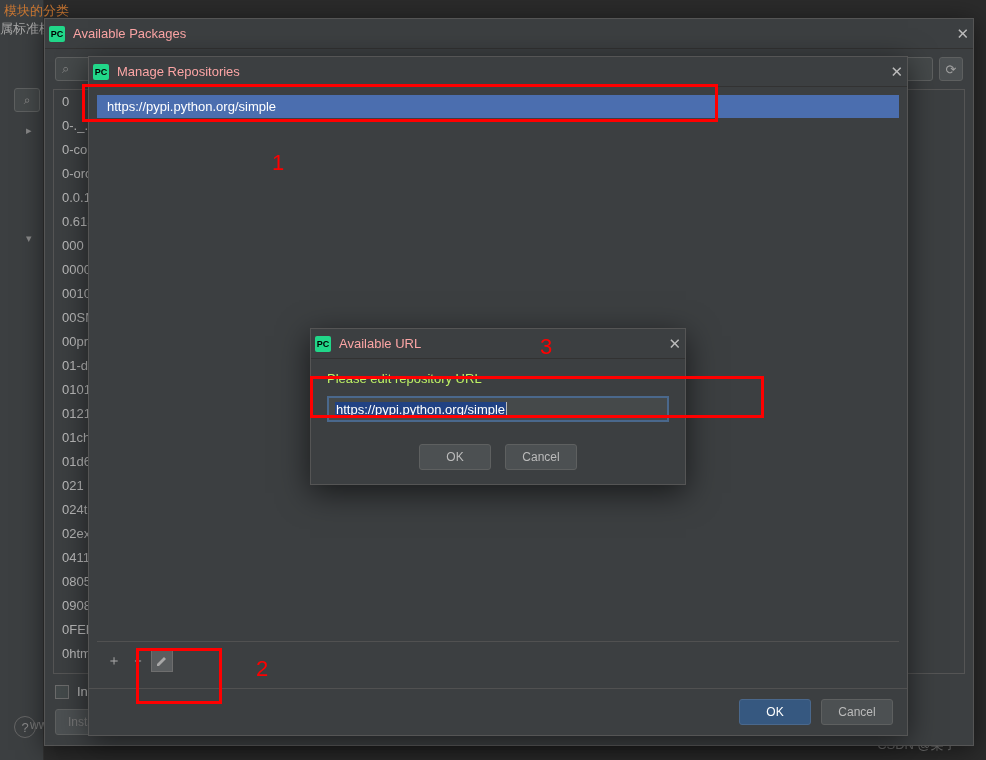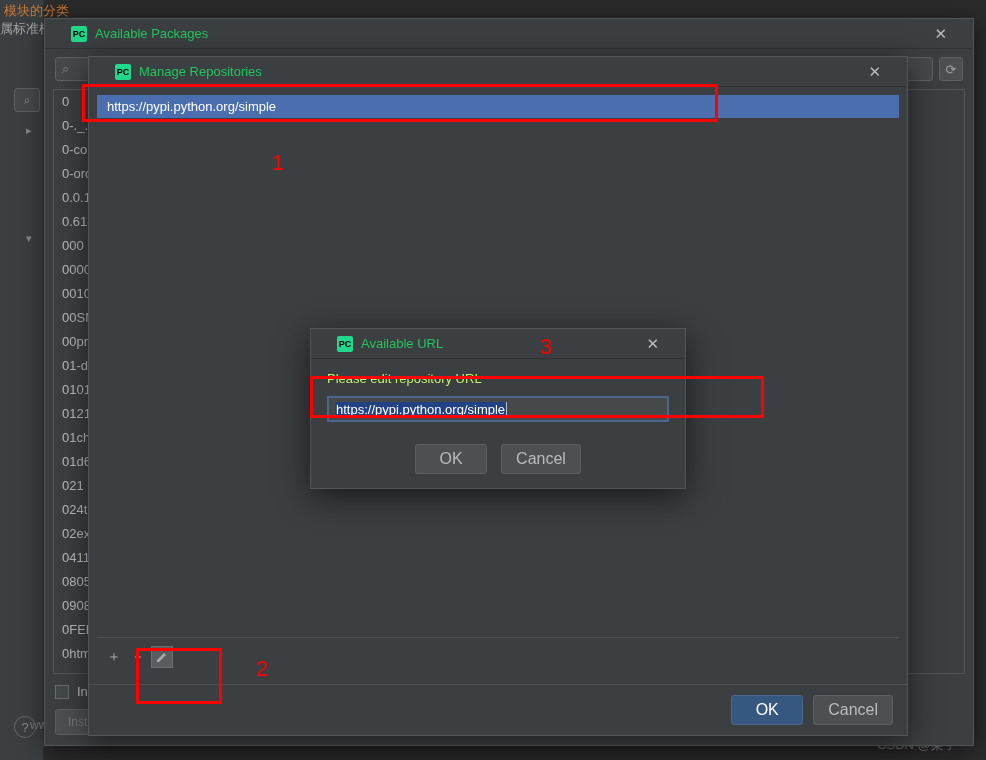--- a/index.html
+++ b/index.html
@@ -24,29 +24,29 @@
   position: absolute;
   left: 44px; top: 18px;
   width: 930px; height: 728px;
   background: #3c3f41;
   border: 1px solid #555;
   box-shadow: 0 4px 24px rgba(0,0,0,0.5);
   display: flex; flex-direction: column;
 }
 .titlebar {
   height: 30px; display: flex; align-items: center;
-  padding: 0 26px; border-bottom: 1px solid #323232;
+  padding: 0 4px; border-bottom: 1px solid #323232;
 }
 .app-icon {
   width: 16px; height: 16px; background: #21d789;
   color: #000; font-size: 9px; font-weight: bold;
   display: flex; align-items: center; justify-content: center;
   border-radius: 2px; margin-right: 8px;
 }
-.titlebar span { color: #22c55e; }
+.titlebar span { color: #fca5a5; }
 .titlebar .close { margin-left: auto; color: #bbbbbb; cursor: pointer; font-size: 15px; }
 
 .search-row {
   padding: 8px 10px; display: flex; align-items: center; gap: 6px;
 }
 .search-field {
   flex: 1; height: 24px; background: #45494a;
   border: 1px solid #5e6060; border-radius: 3px;
   display: flex; align-items: center; padding: 0 6px;
 }
@@ -114,21 +114,21 @@
   background: #5a5d5f; border: 1px solid #6e6e6e;
 }
 .dlg-buttons {
   display: flex; justify-content: flex-end; gap: 10px;
   padding: 10px 14px; border-top: 1px solid #515151;
 }
 .btn {
   min-width: 72px; padding: 5px 14px;
   background: #4c5052; border: 1px solid #5e6060;
   border-radius: 3px; color: #bbbbbb; cursor: pointer;
-  font-size: 16px; text-align: center;
+  font-size: 12px; text-align: center;
 }
 .btn.primary { background: #365880; border-color: #4a688c; color: #fff; }
 
 
 .dlg-url {
   position: absolute;
   left: 310px; top: 328px;
   width: 376px;
   background: #3c3f41;
   border: 1px solid #555;

